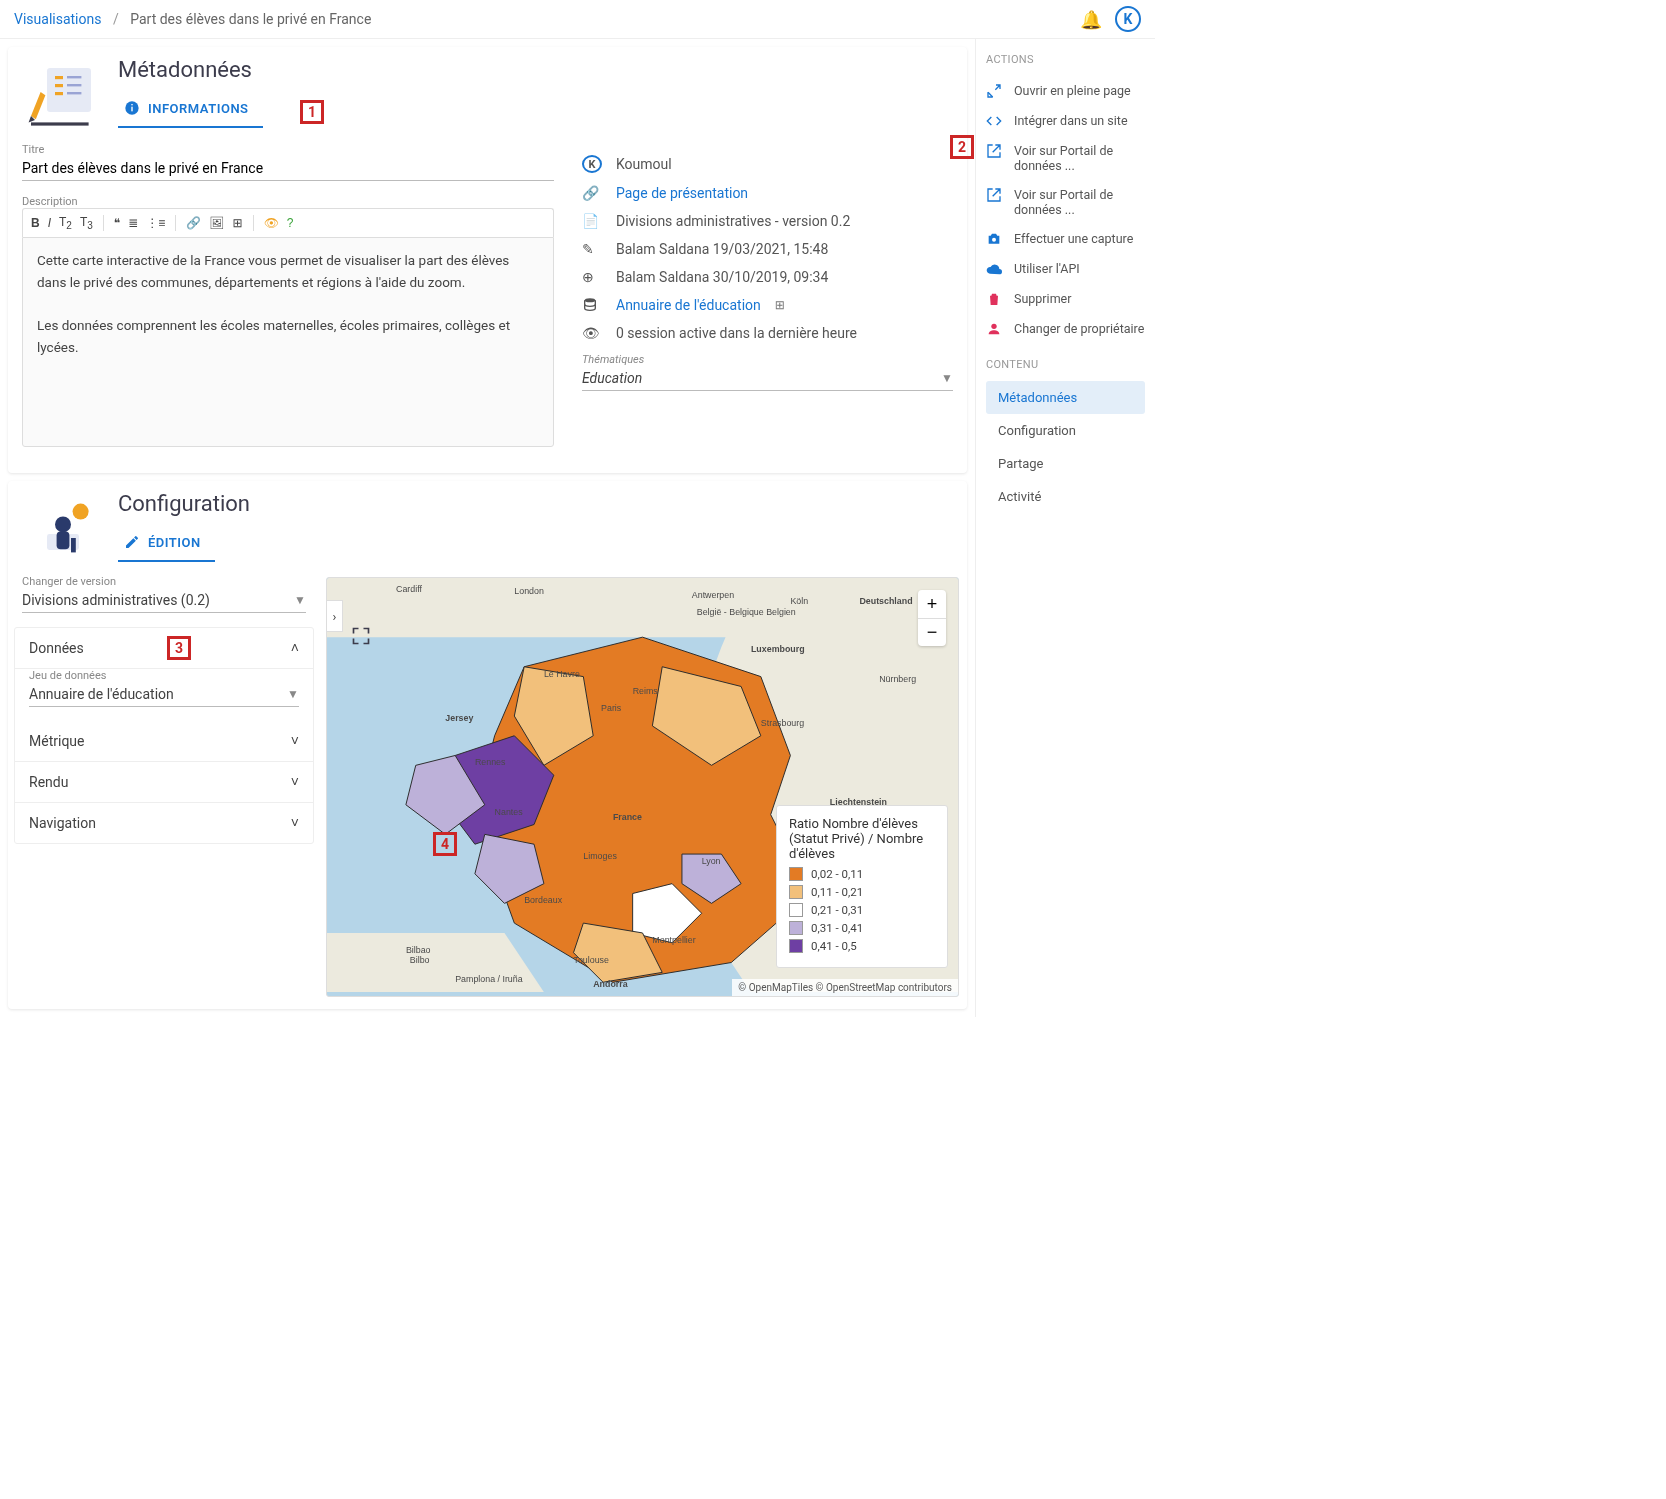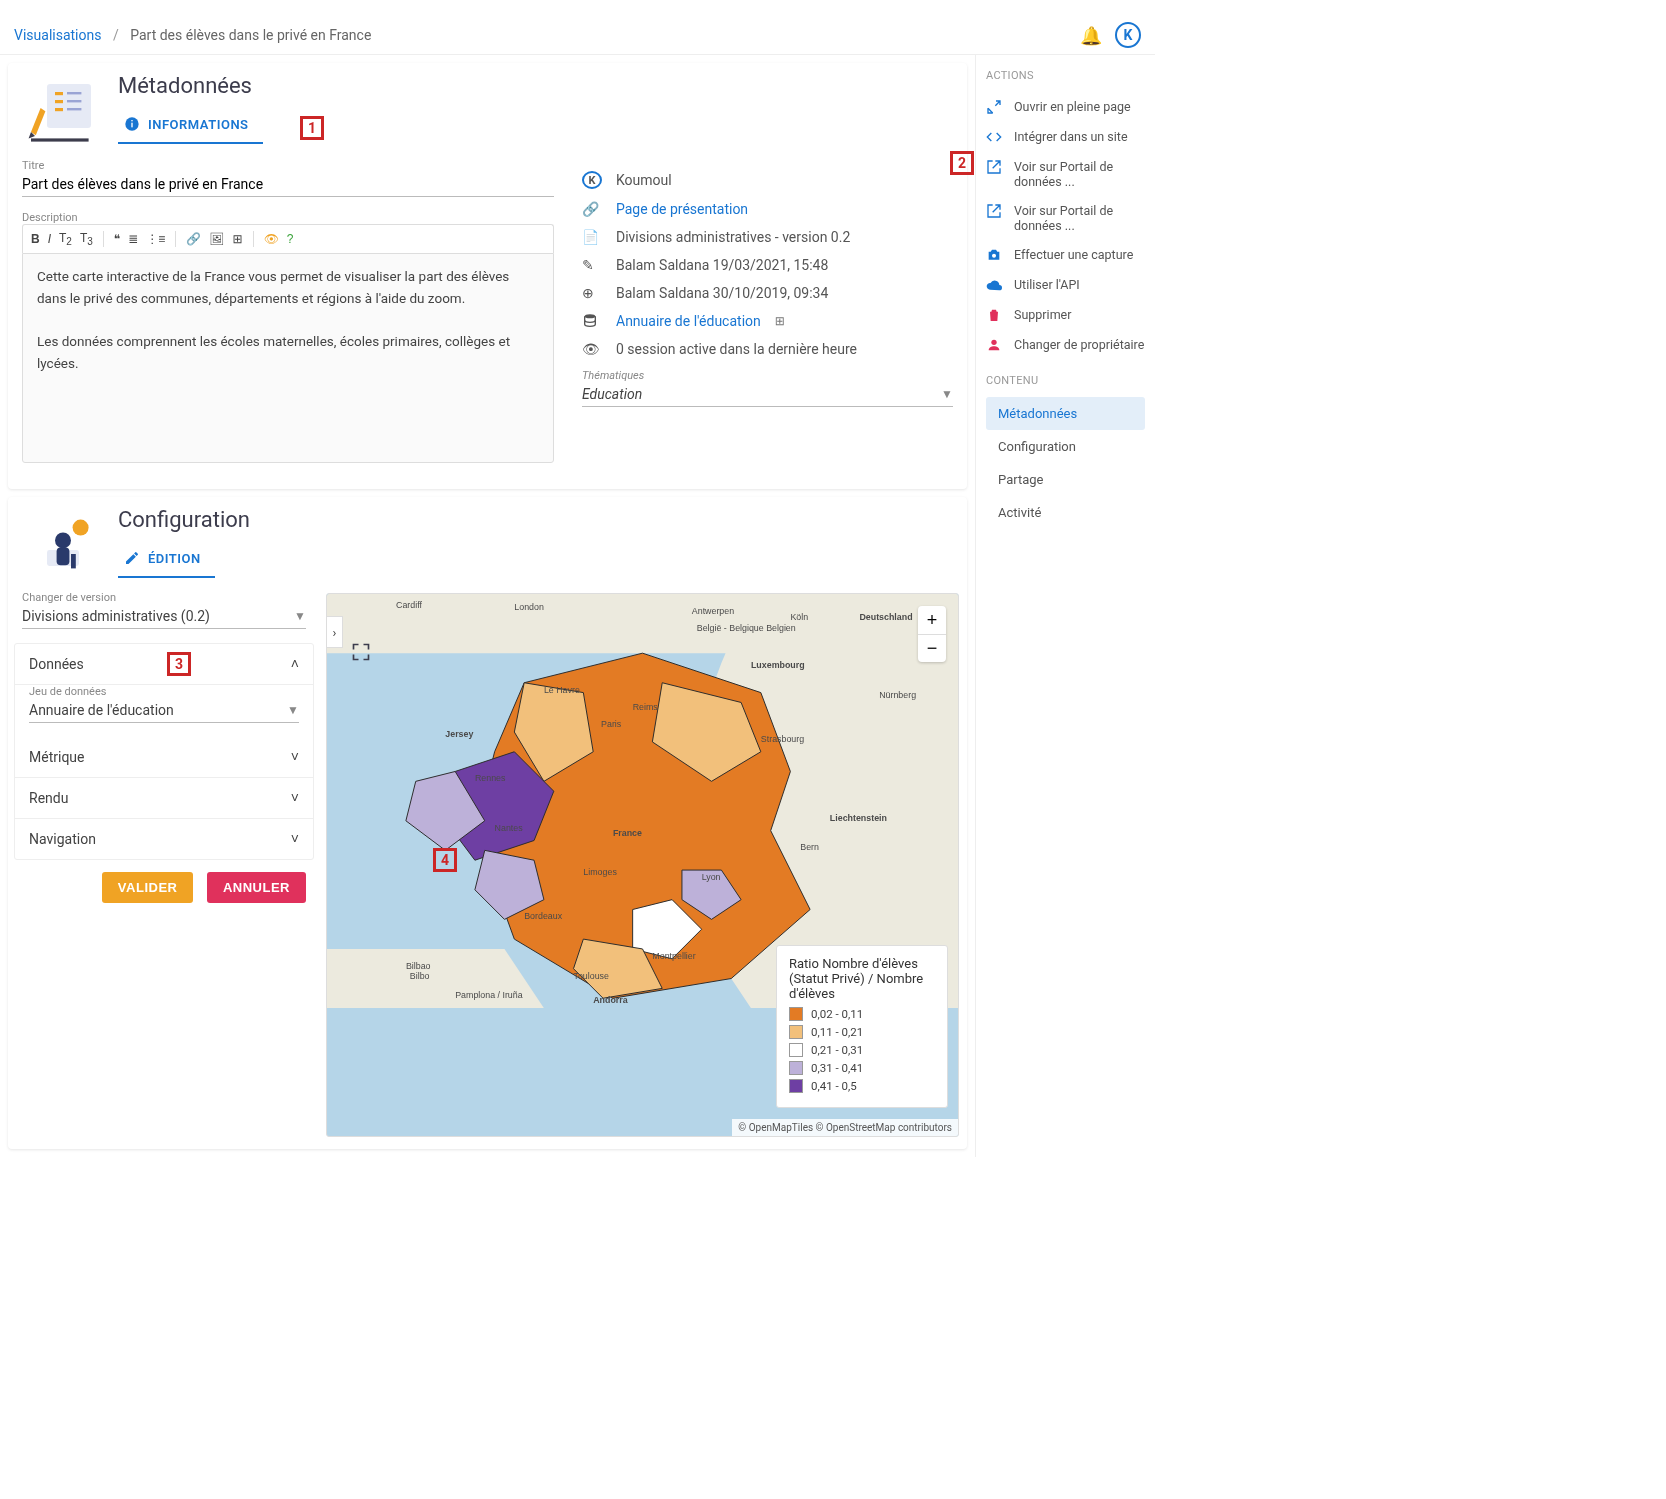--- a/index.html
+++ b/index.html
@@ -1,17 +1,17 @@
 <!DOCTYPE html>
 <html><head>
 <meta charset="utf-8">
 <style>
   * { box-sizing: border-box; margin: 0; padding: 0; }
   body { font-family: -apple-system, BlinkMacSystemFont, 'Segoe UI', Roboto, sans-serif; background: #ffffff; color: #424242; font-size: 14px; width: 1666px; }
-  .wrapper { width: 1155px; background: #fff; margin-top: 16px; }
+  .wrapper { width: 1155px; background: #fff; }
   .topbar { display: flex; align-items: center; padding: 6px 14px; border-bottom: 1px solid #eee; }
   .breadcrumb { font-size: 14px; color: #666; flex: 1; }
   .breadcrumb a { color: #1976d2; text-decoration: none; }
   .breadcrumb .sep { margin: 0 8px; color: #999; }
   .topicons { display: flex; align-items: center; gap: 12px; }
   .bell { font-size: 18px; }
   .logo-circle { width: 26px; height: 26px; border: 2px solid #1976d2; border-radius: 50%; display: flex; align-items: center; justify-content: center; color: #1976d2; font-weight: bold; font-size: 14px; }
   .main-grid { display: flex; }
   .left-main { flex: 1; min-width: 0; }
   .right-panel { width: 180px; padding: 14px 10px 0 10px; border-left: 1px solid #eee; }
@@ -41,21 +41,21 @@
   .select { border-bottom: 1px solid #bbb; padding: 4px 0; display: flex; align-items: center; justify-content: space-between; font-size: 14px; }
   .actions-title { font-size: 11px; color: #999; margin-bottom: 10px; letter-spacing: .3px; }
   .action-item { display: flex; gap: 12px; padding: 7px 0; font-size: 12.5px; color: #555; cursor: pointer; }
   .action-item .aico { width: 16px; display: inline-flex; }
   .nav-box { margin-top: 14px; }
   .nav-item { padding: 9px 12px; font-size: 13px; color: #555; border-radius: 3px; cursor: pointer; }
   .nav-item.active { background: #e3eef9; color: #1976d2; }
   .config-body { display: flex; padding: 0; }
   .config-left { width: 312px; padding: 0 0 10px 0; }
   .map-area { flex: 1; padding: 6px 8px 12px 6px; position: relative; }
-  .map-wrap { position: relative; border: 1px solid #ddd; border-radius: 3px; height: 544px; background: #b5d5e8; overflow: hidden; }
+  .map-wrap { position: relative; border: 1px solid #ddd; border-radius: 3px; height: 420px; background: #b5d5e8; overflow: hidden; }
   .accordion { border-bottom: 1px solid #eee; padding: 12px 14px; display: flex; justify-content: space-between; font-size: 14px; cursor: pointer; }
   .accbody { padding: 0 14px 14px 14px; }
   .btns { text-align: right; padding: 12px 14px 6px; }
   .btn { border: none; border-radius: 3px; padding: 8px 16px; font-size: 13px; font-weight: 600; cursor: pointer; letter-spacing: .5px; color: #fff; }
   .btn.orange { background: #f0a324; }
   .btn.red { background: #e0315c; margin-left: 10px; }
   .map-attrib { position: absolute; bottom: 0; right: 0; background: rgba(255,255,255,.85); font-size: 10px; color: #555; padding: 3px 6px; }
   .map-legend { position: absolute; right: 10px; bottom: 28px; background: #fff; border: 1px solid #ddd; border-radius: 3px; padding: 10px 12px; font-size: 12px; width: 172px; }
   .map-legend .lh { font-weight: 400; color: #333; font-size: 13px; margin-bottom: 6px; }
   .map-legend .lr { display: flex; align-items: center; gap: 8px; margin: 4px 0; font-size: 11.5px; }
@@ -265,24 +265,20 @@
                 <span>˅</span>
               </div>
               <div class="accordion">
                 <span>Rendu</span>
                 <span>˅</span>
               </div>
               <div class="accordion" style="border-bottom:none;">
                 <span>Navigation</span>
                 <span>˅</span>
               </div>
-            </div>
-            <div class="btns">
-              <button class="btn orange">VALIDER</button>
-              <button class="btn red">ANNULER</button>
             </div>
           </div>
 
           <div class="map-area">
             <div class="map-wrap">
 
               <svg class="mapbg" viewBox="0 0 640 420" preserveAspectRatio="none">
                 <rect width="640" height="420" fill="#b5d5e8"></rect>
 
                 <path fill="#eceade" d="M0 0 h640 v60 h-640z M430 0 h210 v420 h-210 l-40 -60 l30 -120 l-50 -90 l30 -80z"></path>

